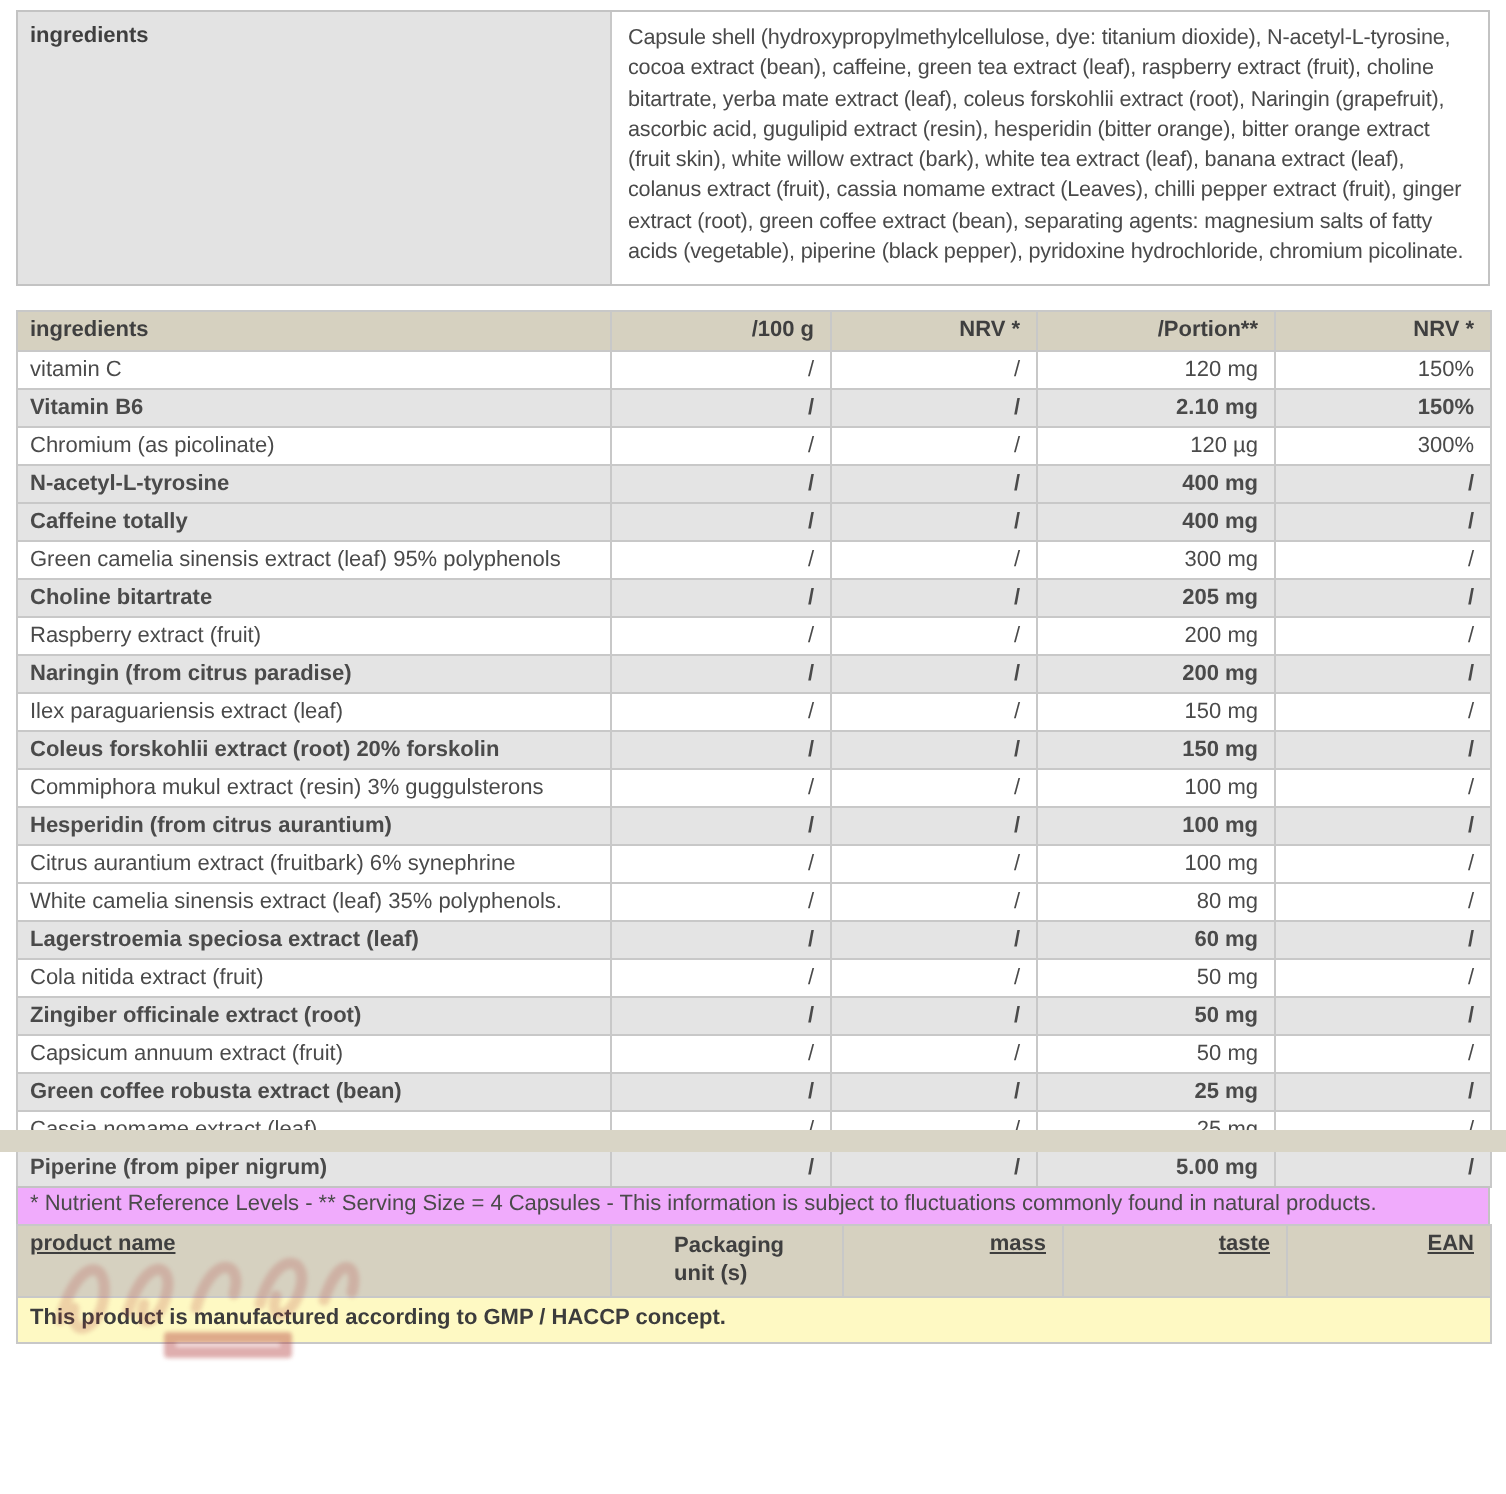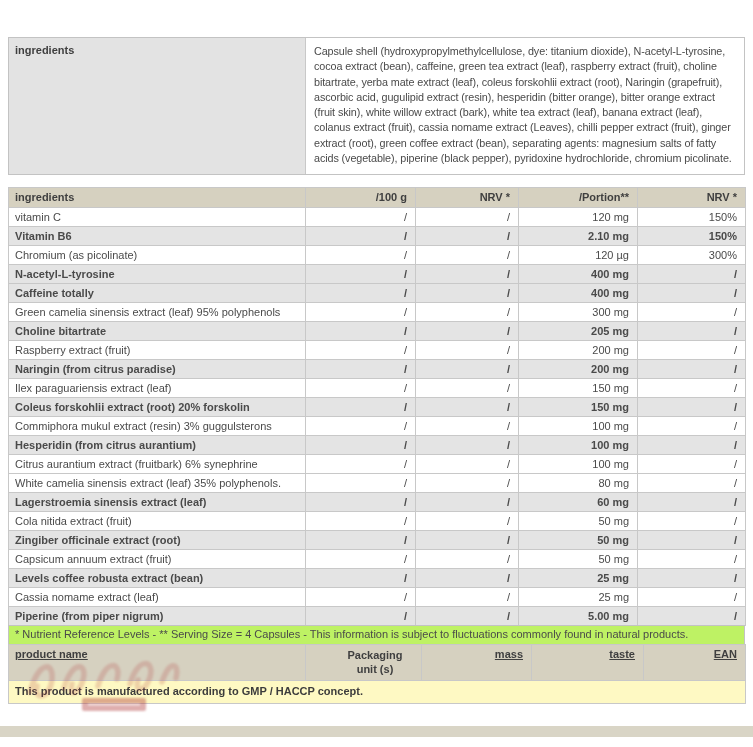--- a/index.html
+++ b/index.html
@@ -2,21 +2,21 @@
 <html><head>
 <meta charset="utf-8">
 <style>
   * { box-sizing: border-box; margin: 0; padding: 0; }
   html, body { background: #ffffff; }
   body {
     width: 753px; height: 747px; overflow: hidden;
     font-family: "Liberation Sans", sans-serif;
     font-size: 11px; color: #4a4a4a;
   }
-  .page { position: relative; width: 753px; height: 705px; background: #fff; margin-top: 32px; }
+  .page { position: relative; width: 753px; height: 576px; background: #fff; }
   .inner { padding: 5px 8px 0 8px; }
 
   
   .desc-table {
     display: flex; width: 737px; border: 1px solid #c3c3c3;
     background: #fff; margin-bottom: 12px;
   }
   .desc-label {
     width: 297px; flex: 0 0 297px; background: #e3e3e3;
     border-right: 1px solid #c8c8c8; padding: 6px 6px;
@@ -40,30 +40,30 @@
   td { padding: 3px 8px 3px 6px; text-align: right; background: #fff; }
   td:first-child { text-align: left; }
   tr.alt td { background: #e4e4e4; font-weight: bold; }
 
   .c1 { width: 297px; } .c2 { width: 110px; } .c3 { width: 103px; }
   .c4 { width: 119px; } .c5 { width: 108px; }
 
   
   .footnote {
     width: 737px; border: 1px solid #c3c3c3; margin-top: -1px;
-    background: #bef264; padding: 2px 6px 4px 6px; font-size: 11px;
+    background: #f0abfc; padding: 2px 6px 4px 6px; font-size: 11px;
     white-space: nowrap; overflow: hidden;
   }
 
   
   .prod-table { border: 1px solid #bdbdbd; margin-top: -1px; }
   .prod-table th { vertical-align: top; text-decoration: underline; }
   .p1 { width: 297px; } .p2 { width: 116px; } .p3 { width: 110px; }
   .p4 { width: 112px; } .p5 { width: 102px; }
-  .pack-wrap { display: inline-block; width: 76px; text-align: center; white-space: normal; line-height: 14px; }
+  .pack-wrap { display: inline-block; width: 76px; text-align: left; white-space: normal; line-height: 14px; }
   .prod-table td { padding: 3px 8px 4px 6px; }
   .gmp-row td {
     text-align: left; font-weight: bold; color: #3c3c3c;
     padding: 4px 6px 6px 6px; background: #fef9c3;
   }
 
   
   .bottom-strip {
     position: absolute; left: 0; right: 0; bottom: 0; height: 11px;
     background: #d9d5c6;
@@ -203,21 +203,21 @@
         <td>/</td>
       </tr>
           <tr>
         <td>White camelia sinensis extract (leaf) 35% polyphenols.</td>
         <td>/</td>
         <td>/</td>
         <td>80 mg</td>
         <td>/</td>
       </tr>
           <tr class="alt">
-        <td>Lagerstroemia sinensis extract (leaf)</td>
+        <td>Lagerstroemia speciosa extract (leaf)</td>
         <td>/</td>
         <td>/</td>
         <td>60 mg</td>
         <td>/</td>
       </tr>
           <tr>
         <td>Cola nitida extract (fruit)</td>
         <td>/</td>
         <td>/</td>
         <td>50 mg</td>
@@ -231,21 +231,21 @@
         <td>/</td>
       </tr>
           <tr>
         <td>Capsicum annuum extract (fruit)</td>
         <td>/</td>
         <td>/</td>
         <td>50 mg</td>
         <td>/</td>
       </tr>
           <tr class="alt">
-        <td>Levels coffee robusta extract (bean)</td>
+        <td>Green coffee robusta extract (bean)</td>
         <td>/</td>
         <td>/</td>
         <td>25 mg</td>
         <td>/</td>
       </tr>
           <tr>
         <td>Cassia nomame extract (leaf)</td>
         <td>/</td>
         <td>/</td>
         <td>25 mg</td>

